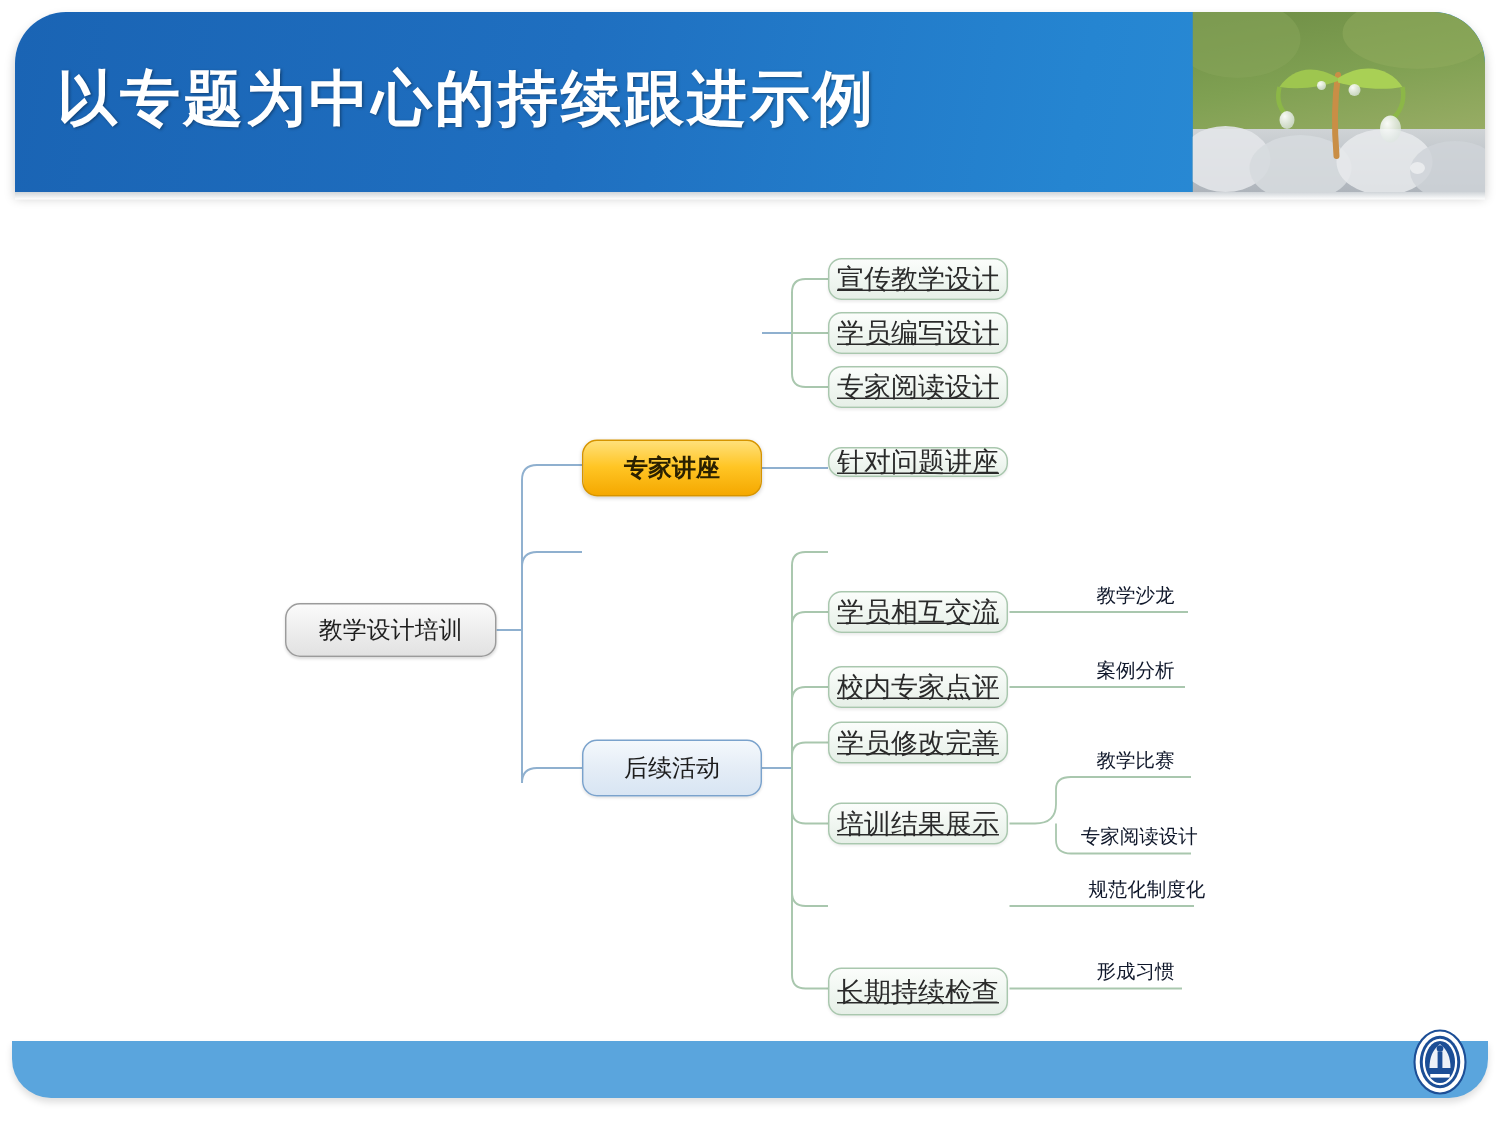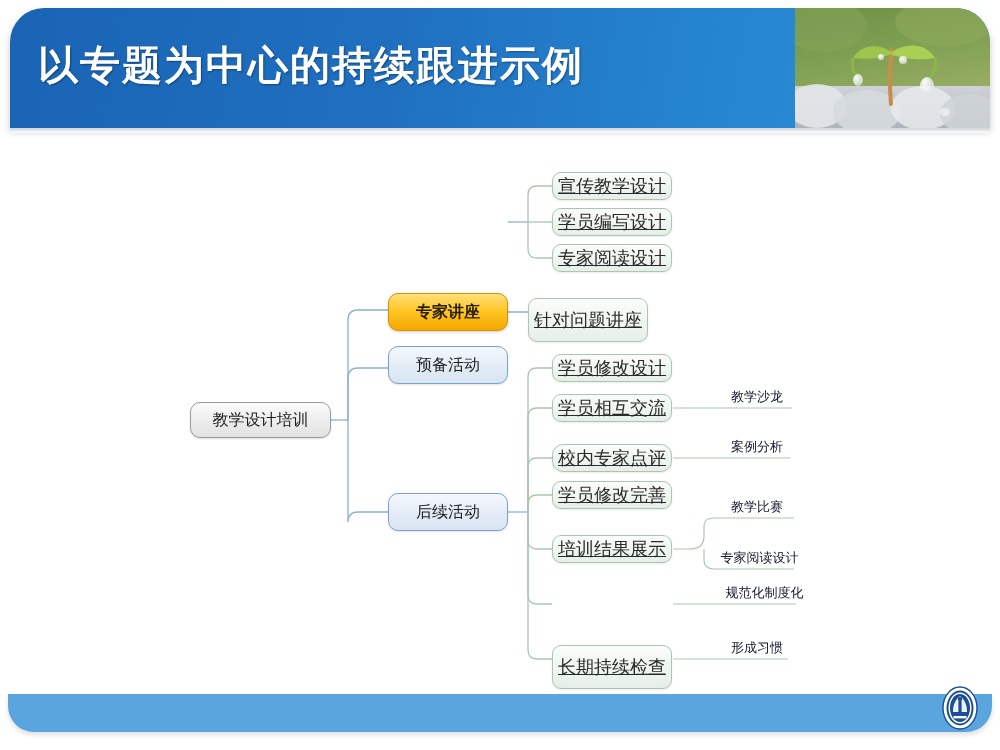--- a/index.html
+++ b/index.html
@@ -180,36 +180,34 @@
         <path d="M673 464 L796 464"></path>
         <path d="M673 519 L788 519"></path>
 
         <path d="M673 409 L690 409 Q704 409 704 396 L704 386 Q704 378 714 378 L794 378"></path>
         <path d="M704 409 L704 420 Q704 429 714 429 L794 429"></path>
       </g>
     </svg>
 
     <div class="node node-root" style="left:190px;top:262px;width:141px;height:36px;">教学设计培训</div>
 
-    <div class="node node-branch" style="left:388px;top:206px;width:120px;height:38px;">预备活动</div>
     <div class="node node-branch highlight" style="left:388px;top:153px;width:120px;height:38px;">专家讲座</div>
     <div class="node node-branch" style="left:388px;top:353px;width:120px;height:38px;">后续活动</div>
 
     <div class="node node-leaf" style="left:552px;top:32px;width:120px;height:28px;">宣传教学设计</div>
     <div class="node node-leaf" style="left:552px;top:68px;width:120px;height:28px;">学员编写设计</div>
     <div class="node node-leaf" style="left:552px;top:104px;width:120px;height:28px;">专家阅读设计</div>
 
-    <div class="node node-leaf" style="left:528px;top:158px;width:120px;height:44px;">针对问题讲座</div>
-
-    <div class="node node-leaf" style="left:552px;top:214px;width:120px;height:28px;">学员修改设计</div>
+    <div class="node node-leaf" style="left:552px;top:158px;width:120px;height:20px;">针对问题讲座</div>
+
     <div class="node node-leaf" style="left:552px;top:254px;width:120px;height:28px;">学员相互交流</div>
-    <div class="node node-leaf" style="left:552px;top:304px;width:120px;height:28px;border-radius:11px;">校内专家点评</div>
+    <div class="node node-leaf" style="left:552px;top:304px;width:120px;height:28px;">校内专家点评</div>
     <div class="node node-leaf" style="left:552px;top:341px;width:120px;height:28px;">学员修改完善</div>
     <div class="node node-leaf" style="left:552px;top:395px;width:120px;height:28px;">培训结果展示</div>
-    <div class="node node-leaf" style="left:552px;top:505px;width:120px;height:44px;">长期持续检查</div>
+    <div class="node node-leaf" style="left:552px;top:505px;width:120px;height:32px;">长期持续检查</div>
 
     <div class="node node-text" style="left:712px;top:247px;width:90px;height:20px;">教学沙龙</div>
     <div class="node node-text" style="left:712px;top:297px;width:90px;height:20px;">案例分析</div>
     <div class="node node-text" style="left:712px;top:357px;width:90px;height:20px;">教学比赛</div>
     <div class="node node-text" style="left:712px;top:408px;width:95px;height:20px;">专家阅读设计</div>
     <div class="node node-text" style="left:712px;top:443px;width:105px;height:20px;font-family:Liberation Mono, monospace;">规范化制度化</div>
     <div class="node node-text" style="left:712px;top:498px;width:90px;height:20px;">形成习惯</div>
   </div>
 
   <div class="footer-bar"></div>

